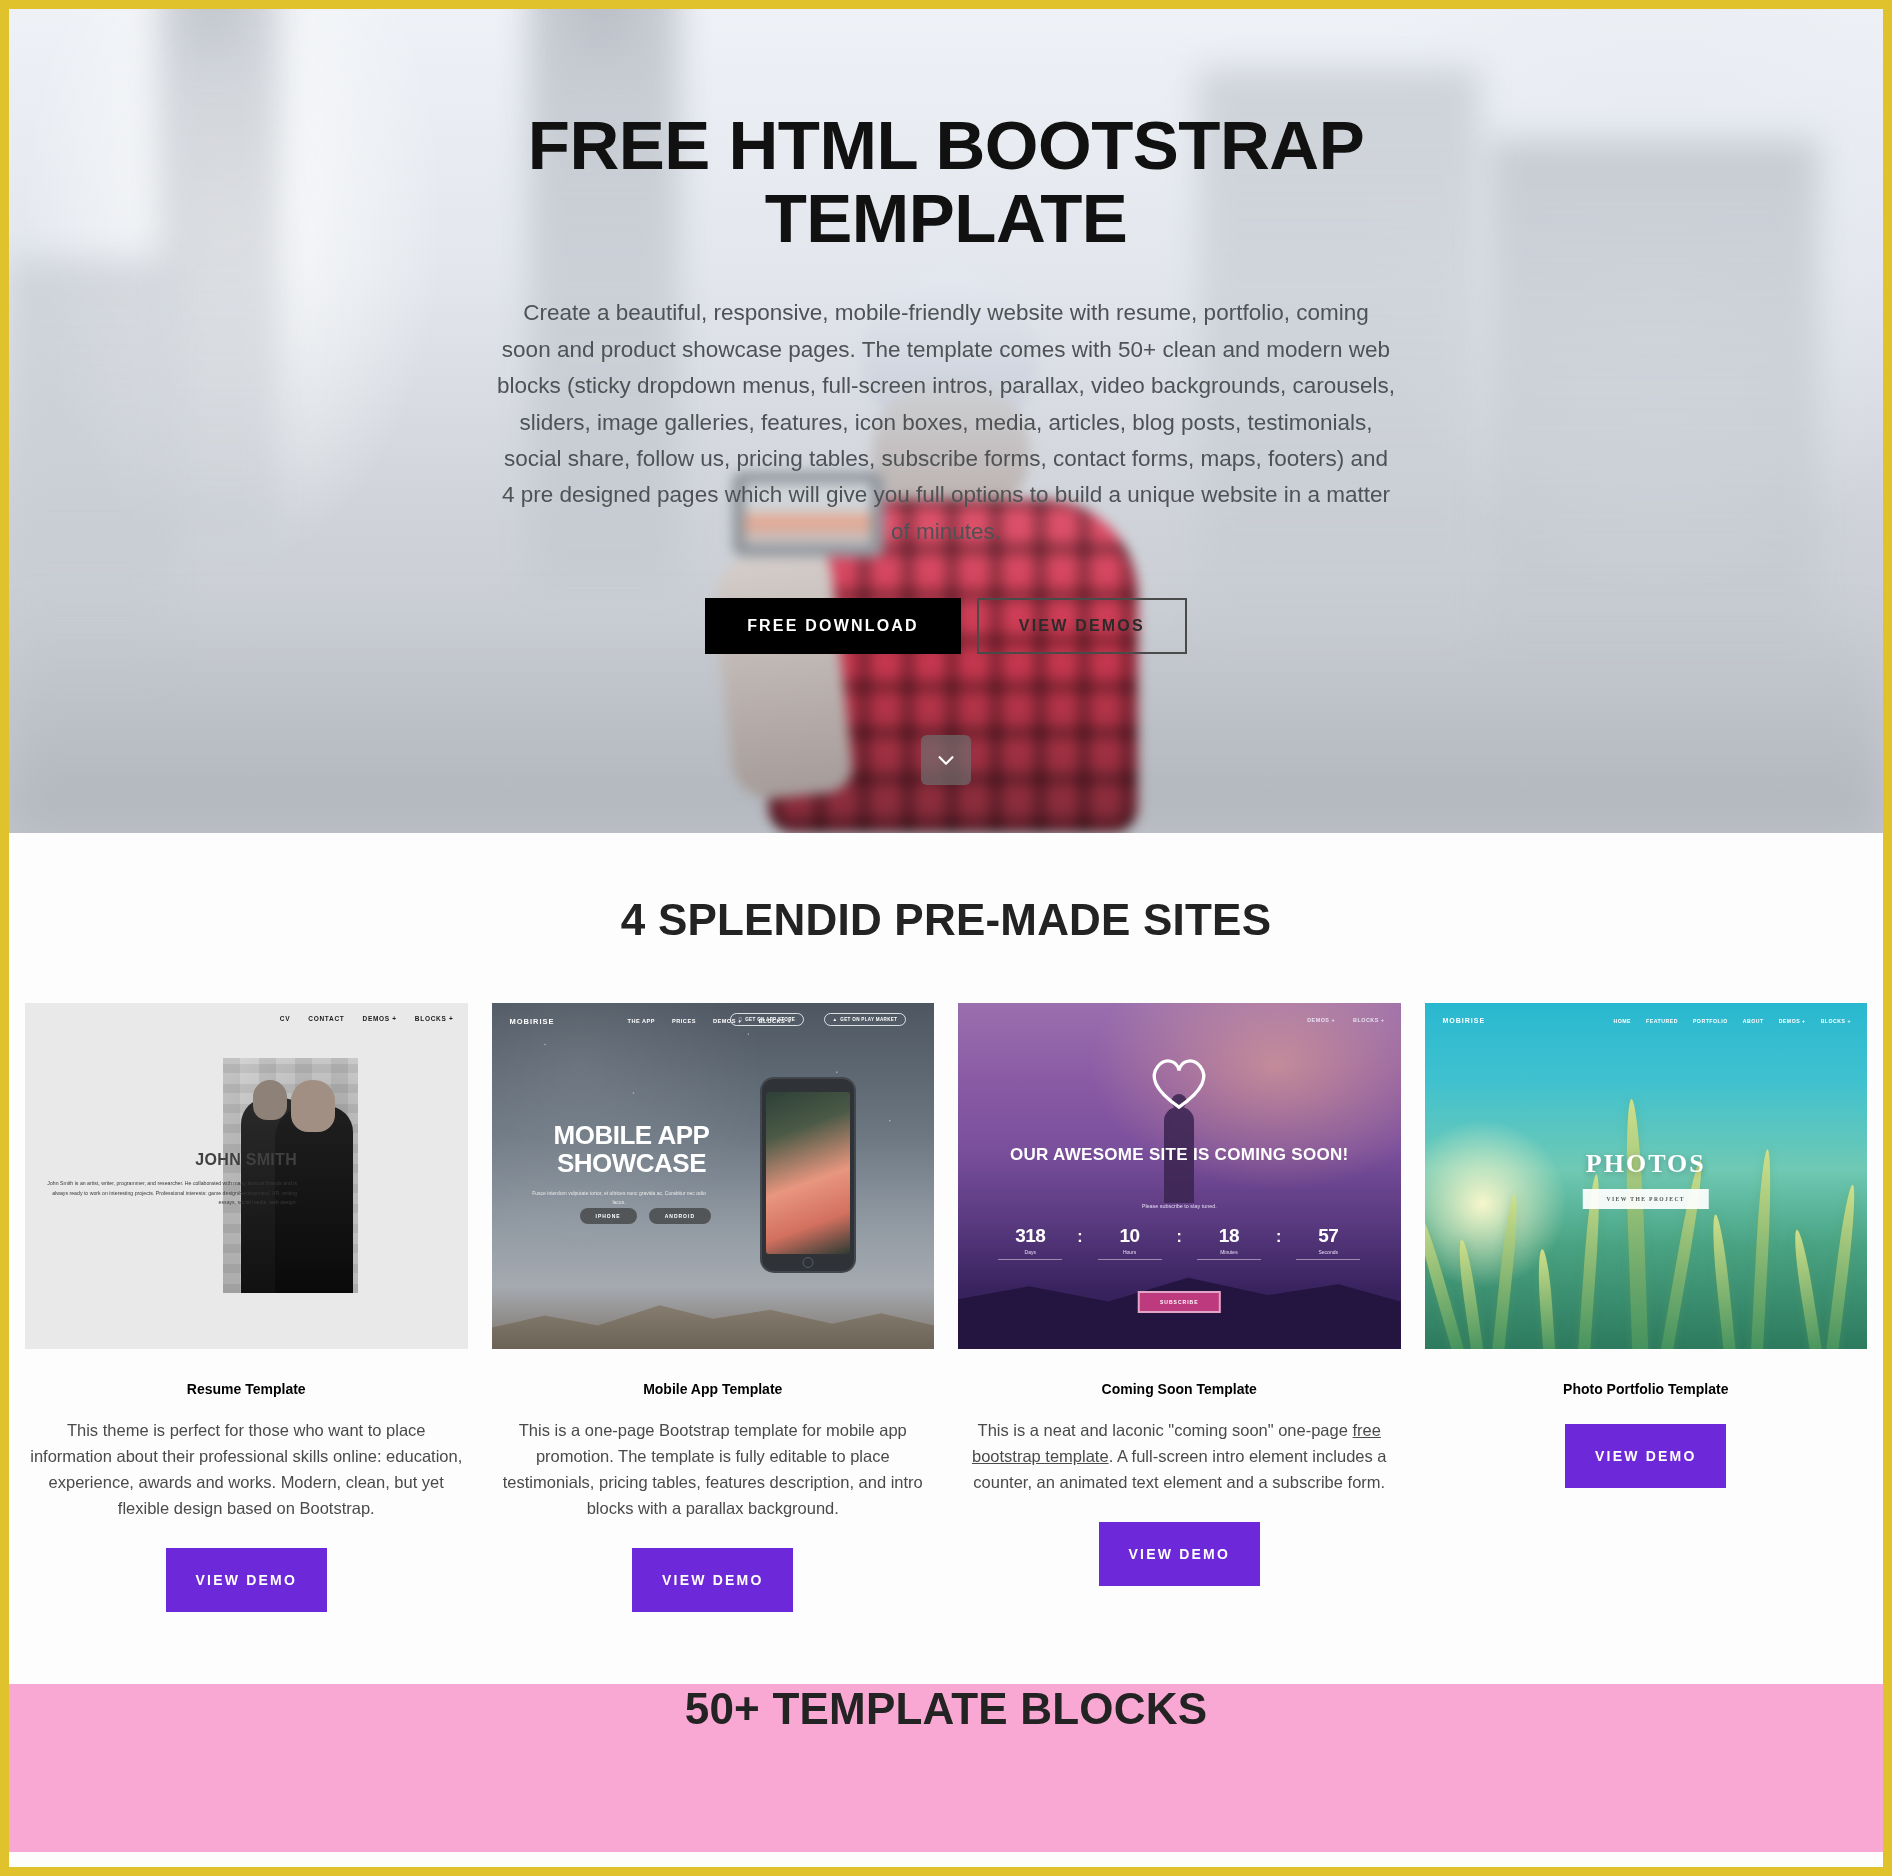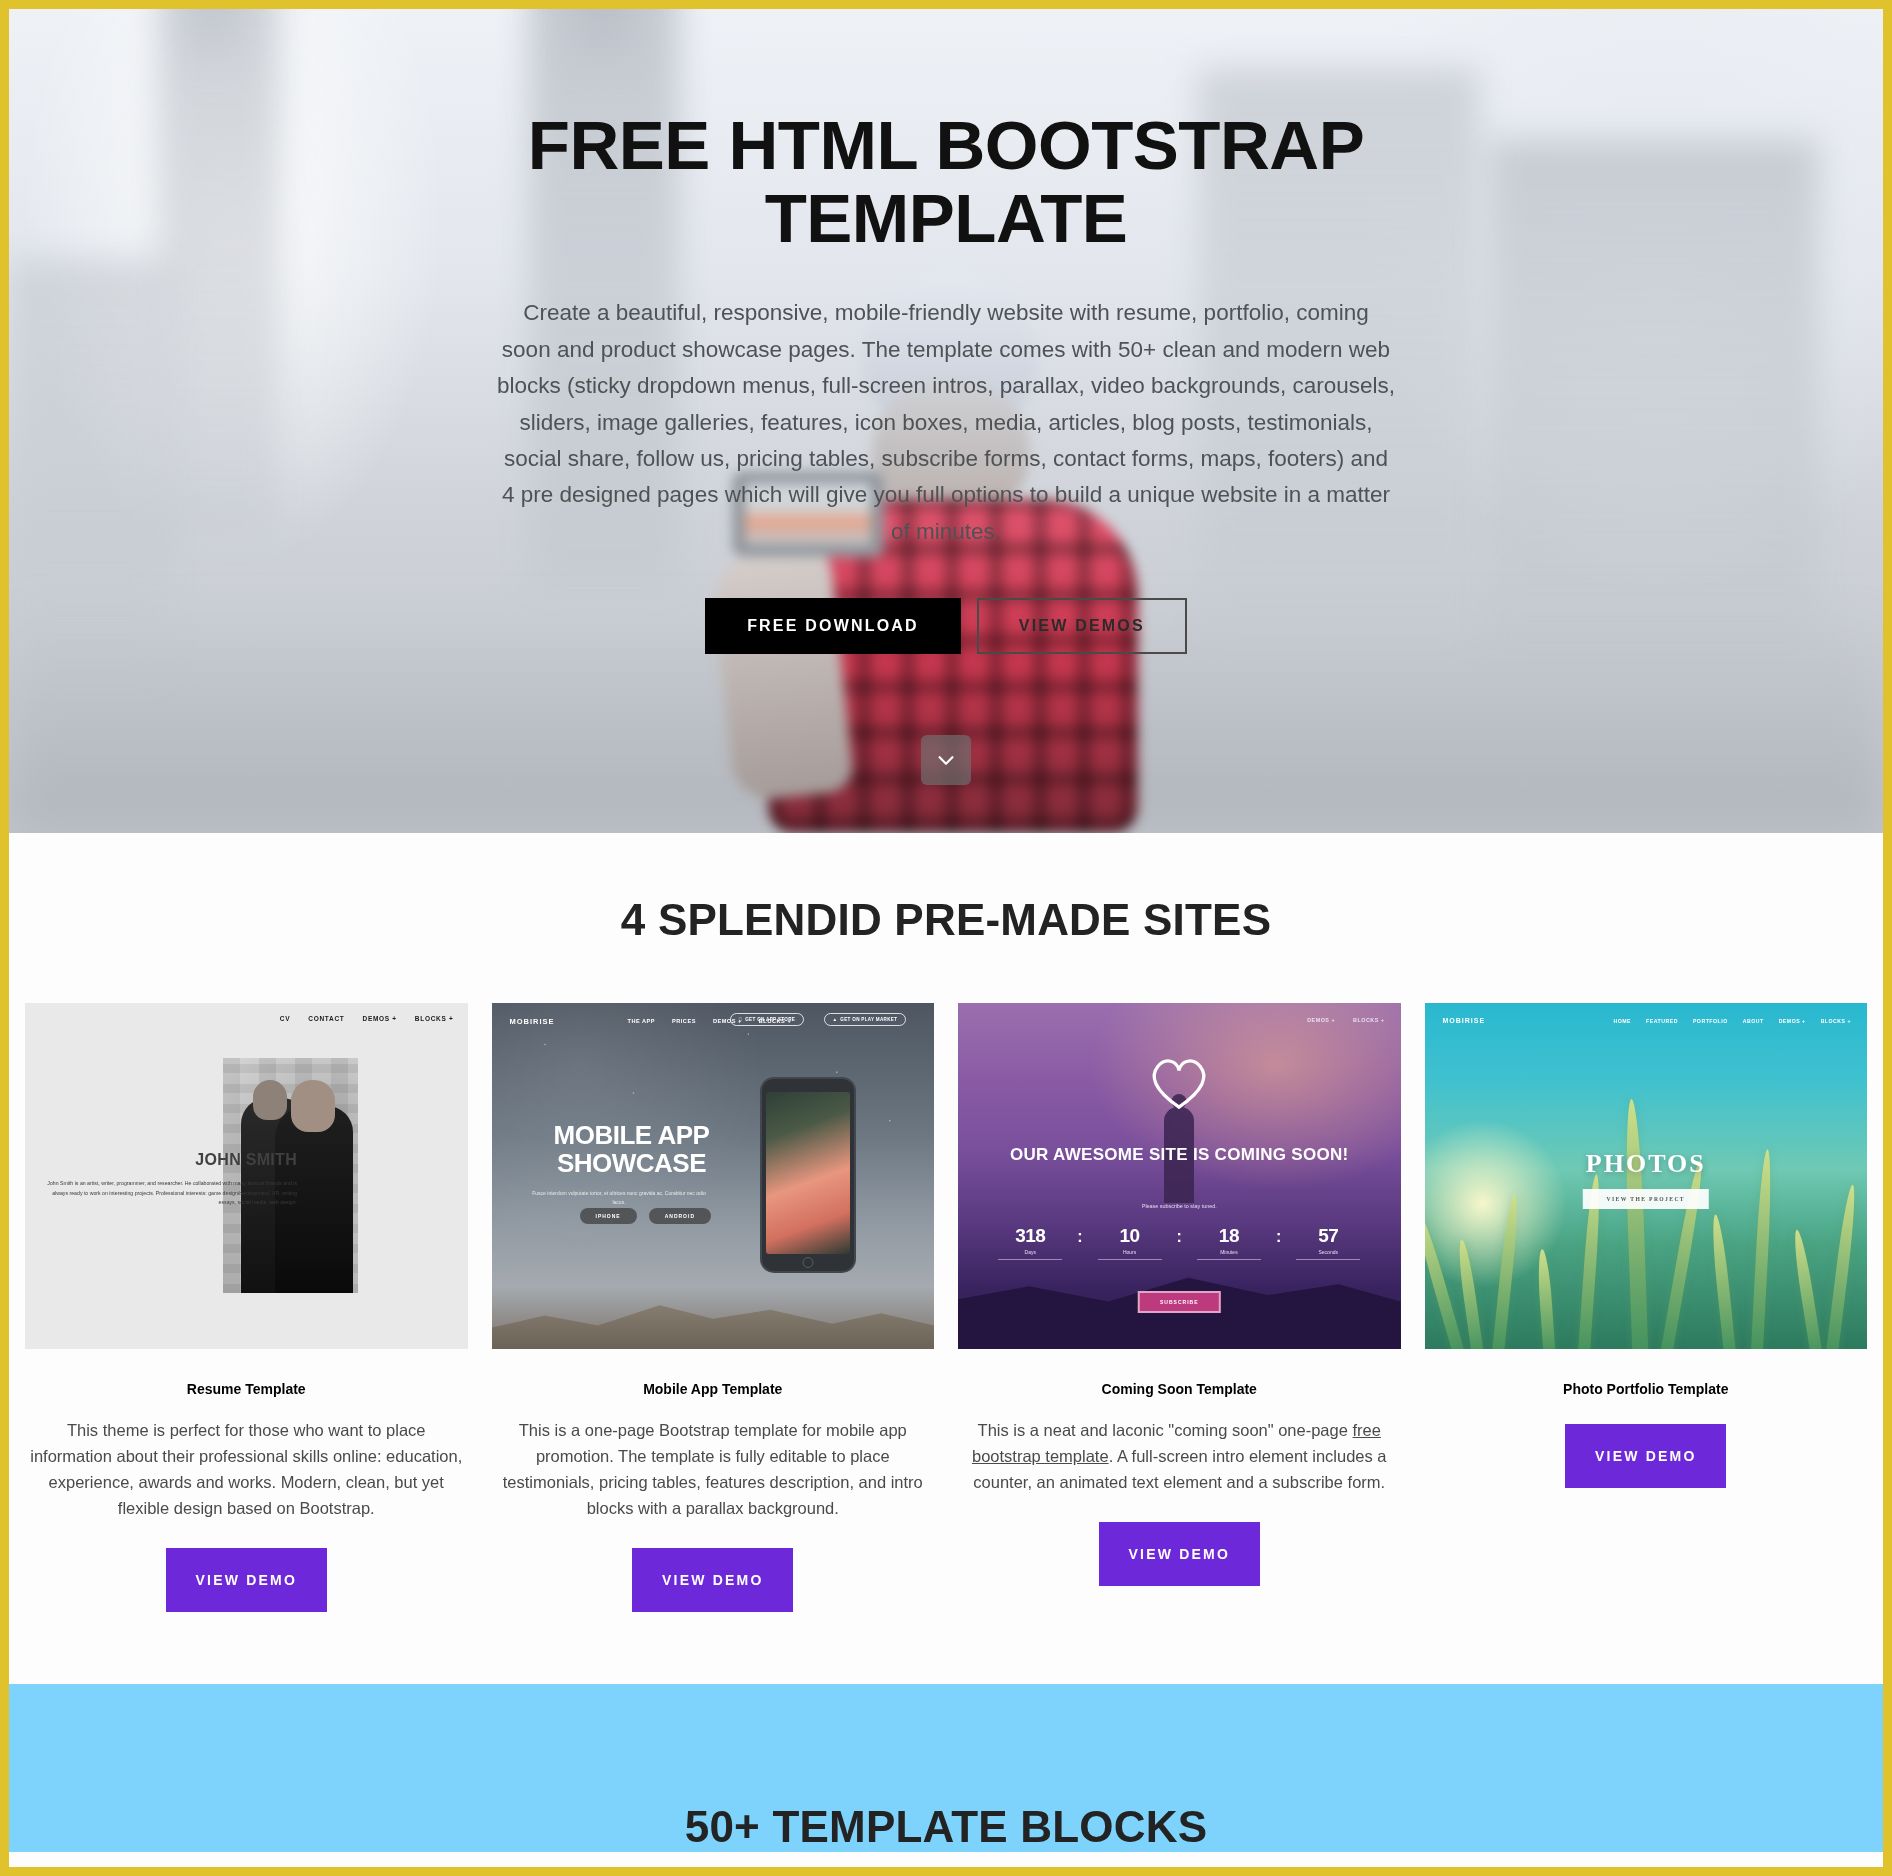--- a/index.html
+++ b/index.html
@@ -331,24 +331,24 @@
   .t4 .h4 { position:absolute; left:0; right:0; top:146px; text-align:center; color:#fff;
             font-family:"Liberation Serif", serif; font-size:26px; font-weight:700;
             letter-spacing:2px; text-shadow:0 2px 6px rgba(0,0,0,.25); }
   .t4 .p4btn { position:absolute; left:50%; transform:translateX(-50%); top:186px;
                background:rgba(255,255,255,.92); color:#555; font-size:5.6px; font-weight:700;
                letter-spacing:1.4px; padding:7px 24px;
                font-family:"Liberation Serif", serif; }
 
   
   .blocks {
-    background: #7dd3fc;
+    background: #f9a8d4;
     height: 168px;
     display: flex;
-    align-items: flex-end;
+    align-items: flex-start;
     justify-content: center;
   }
   .blocks .section-title { font-size: 44px; }
 </style>
 </head>
 <body>
 
 <div id="page">
 
   <section class="hero">

